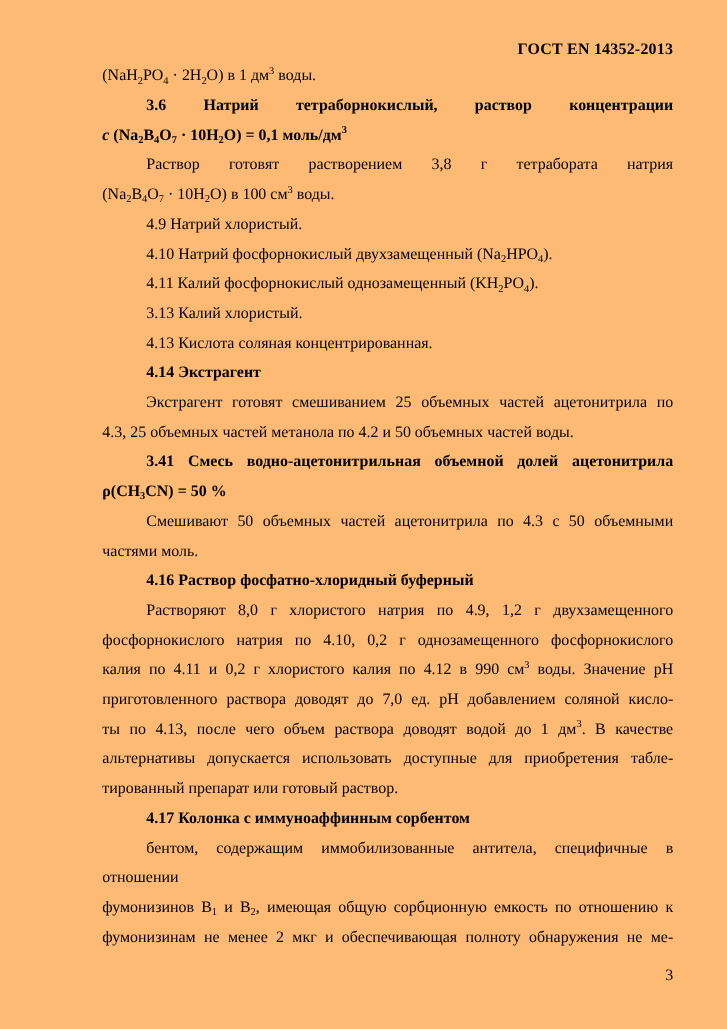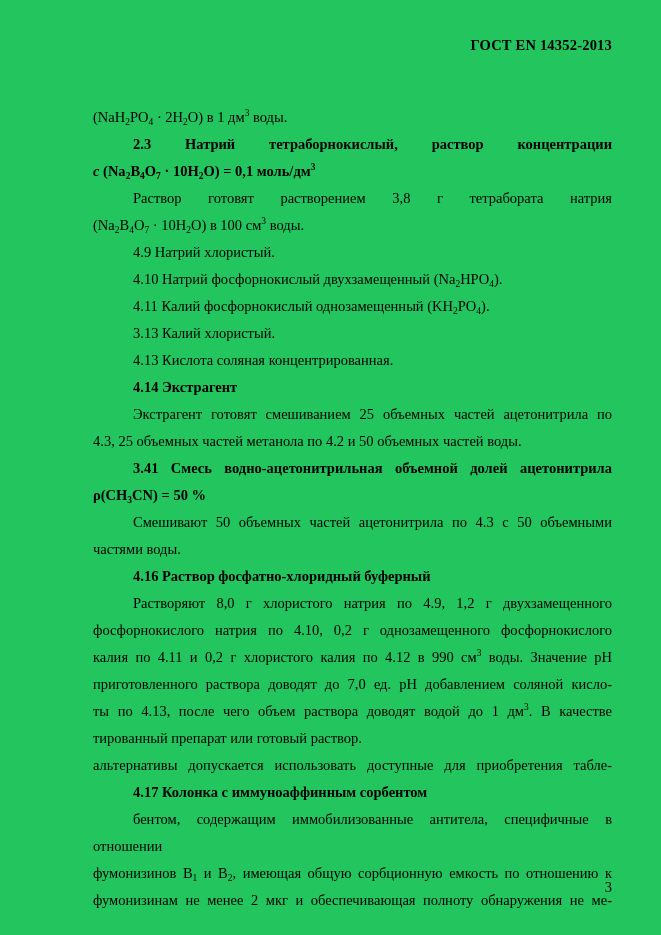--- a/index.html
+++ b/index.html
@@ -8,21 +8,21 @@
     height: 935px;
     background: #ffffff;
     color: #000000;
     font-family: "Liberation Serif", "DejaVu Serif", serif;
     position: relative;
     overflow: hidden;
   }
   .page {
     position: absolute;
     inset: 0;
-    background: #22c55e;
+    background: #fdba74;
   }
   .doc-header {
     position: absolute;
     top: 36px;
     left: 93px;
     width: 519px;
     text-align: right;
     font-weight: bold;
     font-size: 14.5px;
     line-height: 18px;
@@ -37,21 +37,21 @@
     line-height: 27px;
   }
   .para { margin: 0; }
   .para.bold { font-weight: bold; }
   .line { min-height: 27px; }
   .line.j {
     text-align: justify;
     text-align-last: justify;
   }
   .para .line:first-child { text-indent: 40px; }
-  .para.noindent .line:first-child { text-indent: 0; margin-top: 48px; }
+  .para.noindent .line:first-child { text-indent: 0; }
   sub, sup {
     font-size: 9.5px;
     line-height: 0;
   }
   sub { vertical-align: -3px; }
   sup { vertical-align: 6px; }
   .page-number {
     position: absolute;
     top: 874px;
     left: 93px;
@@ -65,21 +65,21 @@
 <body>
 
 <div class="page">
   <div class="doc-header">ГОСТ EN 14352-2013</div>
 
   <div class="doc-body">
       <div class="para noindent">
         <div class="line">(NaH<sub>2</sub>PO<sub>4</sub> · 2H<sub>2</sub>O) в 1 дм<sup>3</sup> воды.</div>
       </div>
       <div class="para bold">
-        <div class="line j">2.3 Натрий тетраборнокислый, раствор концентрации</div>
+        <div class="line j">3.6 Натрий тетраборнокислый, раствор концентрации</div>
         <div class="line"><i>c</i> (Na<sub>2</sub>B<sub>4</sub>O<sub>7</sub> · 10H<sub>2</sub>O) = 0,1 моль/дм<sup>3</sup></div>
       </div>
       <div class="para">
         <div class="line j">Раствор готовят растворением 3,8 г тетрабората натрия</div>
         <div class="line">(Na<sub>2</sub>B<sub>4</sub>O<sub>7</sub> · 10H<sub>2</sub>O) в 100 см<sup>3</sup> воды.</div>
       </div>
       <div class="para">
         <div class="line">4.9 Натрий хлористый.</div>
       </div>
       <div class="para">
@@ -100,33 +100,33 @@
       <div class="para">
         <div class="line j">Экстрагент готовят смешиванием 25 объемных частей ацетонитрила по</div>
         <div class="line">4.3, 25 объемных частей метанола по 4.2 и 50 объемных частей воды.</div>
       </div>
       <div class="para bold">
         <div class="line j">3.41 Смесь водно-ацетонитрильная объемной долей ацетонитрила</div>
         <div class="line">ρ(CH<sub>3</sub>CN) = 50 %</div>
       </div>
       <div class="para">
         <div class="line j">Смешивают 50 объемных частей ацетонитрила по 4.3 с 50 объемными</div>
-        <div class="line">частями воды.</div>
+        <div class="line">частями моль.</div>
       </div>
       <div class="para bold">
         <div class="line">4.16 Раствор фосфатно-хлоридный буферный</div>
       </div>
       <div class="para">
         <div class="line j">Растворяют 8,0 г хлористого натрия по 4.9, 1,2 г двухзамещенного</div>
         <div class="line j">фосфорнокислого натрия по 4.10, 0,2 г однозамещенного фосфорнокислого</div>
         <div class="line j">калия по 4.11 и 0,2 г хлористого калия по 4.12 в 990 см<sup>3</sup> воды. Значение pH</div>
         <div class="line j">приготовленного раствора доводят до 7,0 ед. pH добавлением соляной кисло-</div>
         <div class="line j">ты по 4.13, после чего объем раствора доводят водой до 1 дм<sup>3</sup>. В качестве</div>
+        <div class="line j">альтернативы допускается использовать доступные для приобретения табле-</div>
         <div class="line">тированный препарат или готовый раствор.</div>
-        <div class="line j">альтернативы допускается использовать доступные для приобретения табле-</div>
       </div>
       <div class="para bold">
         <div class="line">4.17 Колонка с иммуноаффинным сорбентом</div>
       </div>
       <div class="para">
         <div class="line j">бентом, содержащим иммобилизованные антитела, специфичные в отношении</div>
         <div class="line j">фумонизинов B<sub>1</sub> и B<sub>2</sub>, имеющая общую сорбционную емкость по отношению к</div>
         <div class="line j">фумонизинам не менее 2 мкг и обеспечивающая полноту обнаружения не ме-</div>
       </div>
     </div>

